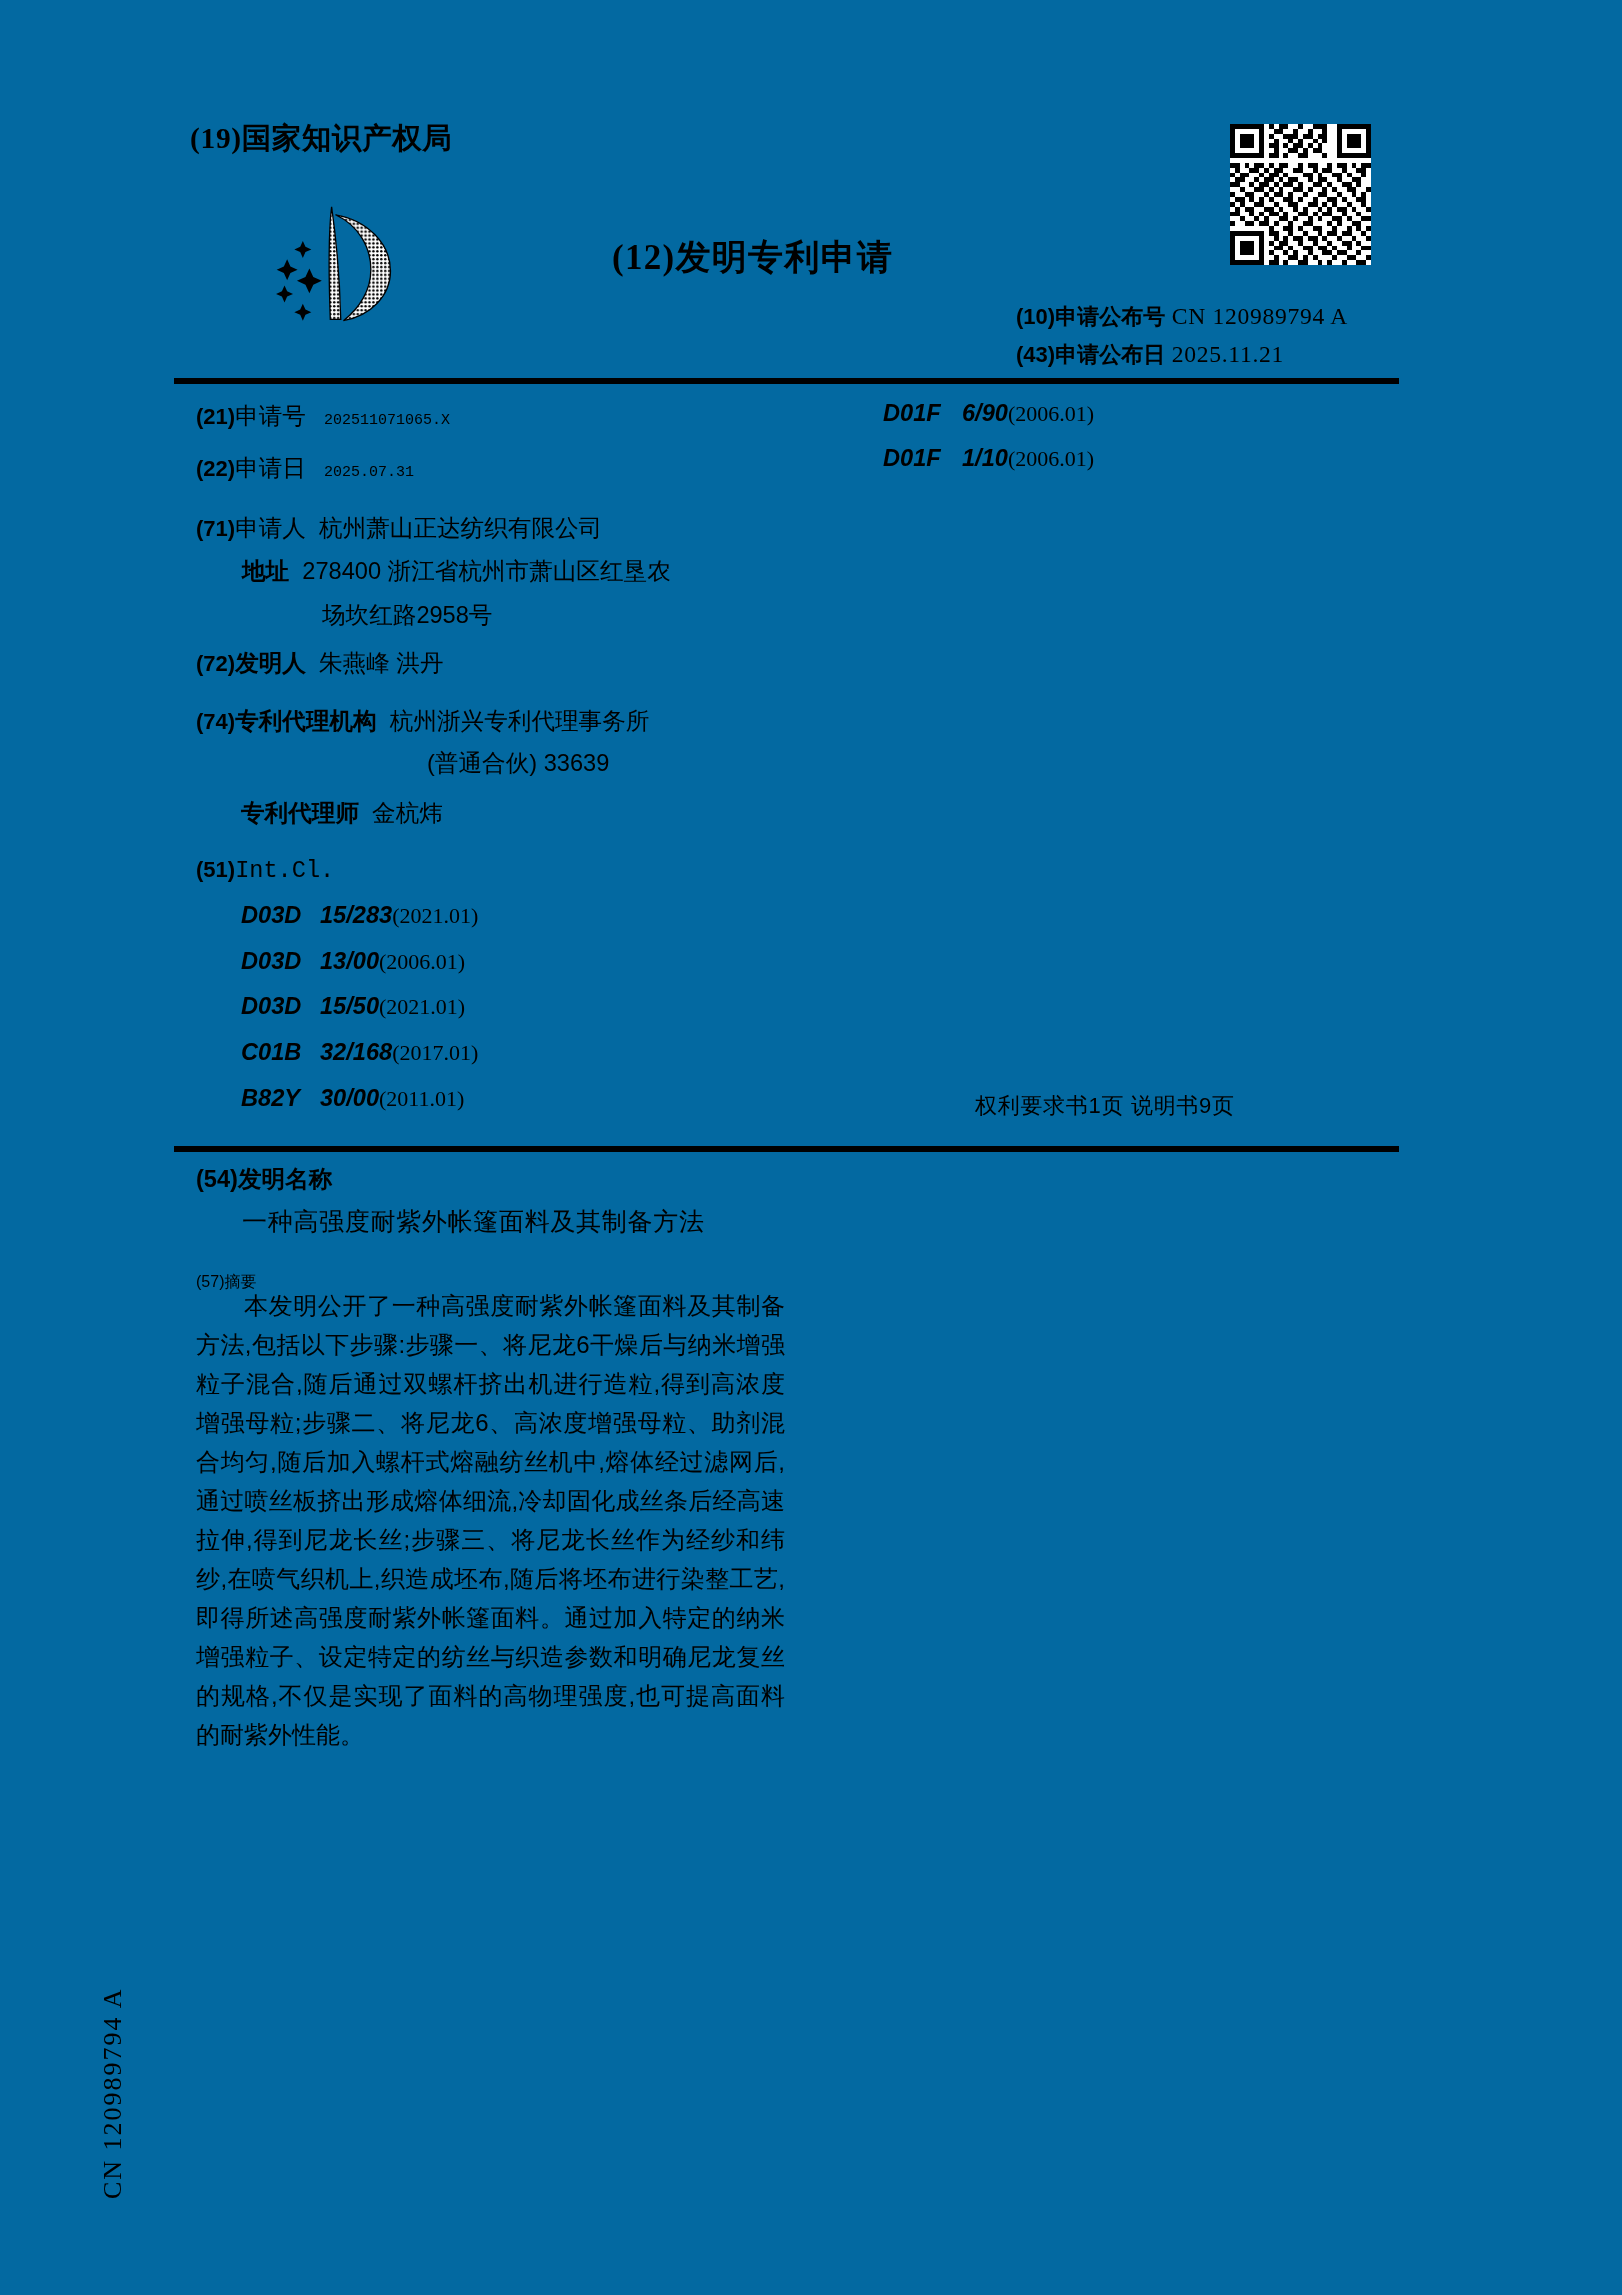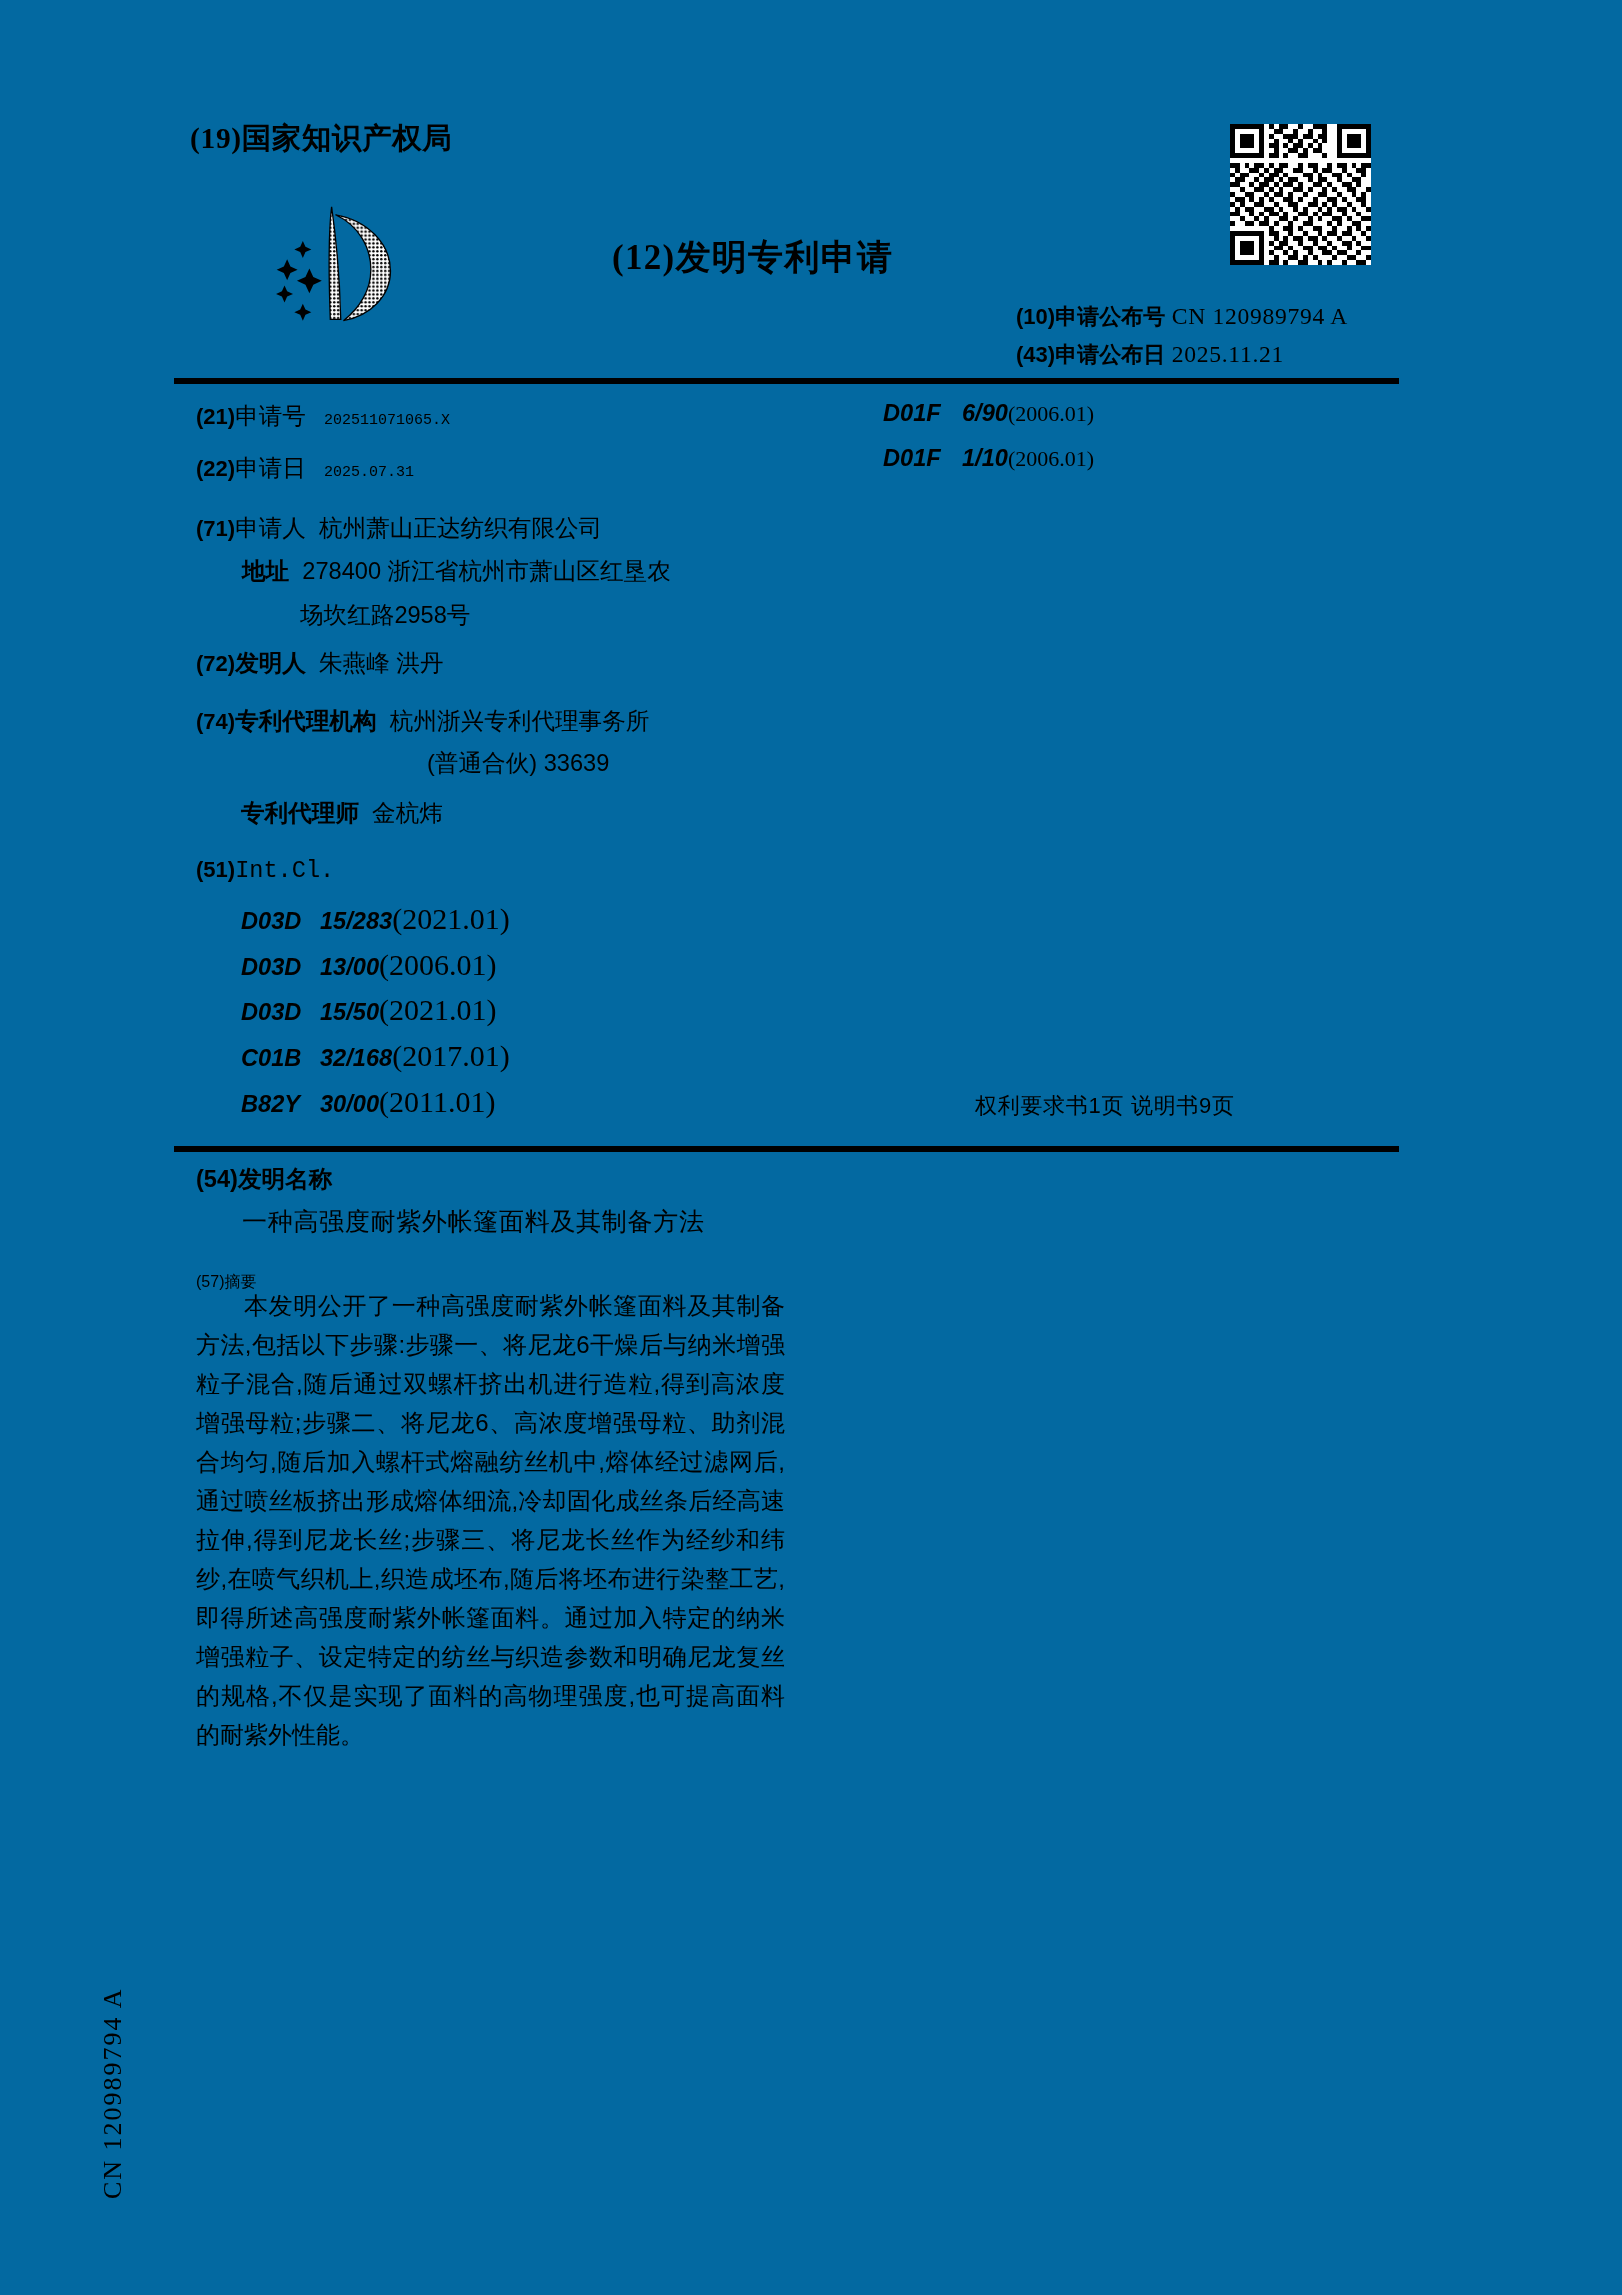--- a/index.html
+++ b/index.html
@@ -99,39 +99,39 @@
   }
   .biblio-cjk {
     font-family: "Liberation Sans", "DejaVu Sans", sans-serif;
     font-size: 23.6px;
   }
 
   #f21 { left: 196px; top: 400px; }
   #f22 { left: 196px; top: 452px; }
   #f71 { left: 196px; top: 512px; }
   #f71addr  { left: 242px; top: 555px; }
-  #f71addr2 { left: 300px; top: 599px; }
+  #f71addr2 { left: 322px; top: 599px; }
   #f72 { left: 196px; top: 647px; }
   #f74 { left: 196px; top: 705px; }
   #f74b { left: 427px; top: 747px; }
   #f74c { left: 241px; top: 797px; }
 
   #f51 { left: 196px; top: 857px; }
   .ipc {
     left: 241px;
     font-family: "Liberation Sans", "DejaVu Sans", sans-serif;
     font-style: italic;
     font-weight: bold;
     font-size: 23.6px;
   }
   .ipc .ver {
     font-family: "Liberation Serif", "DejaVu Serif", serif;
     font-style: normal;
     font-weight: normal;
-    font-size: 30px;
+    font-size: 22px;
   }
   .ipc-code { display: inline-block; min-width: 79px; }
 
   
   .ipc-r {
     left: 883px;
     font-family: "Liberation Sans", "DejaVu Sans", sans-serif;
     font-style: italic;
     font-weight: bold;
     font-size: 23.6px;

